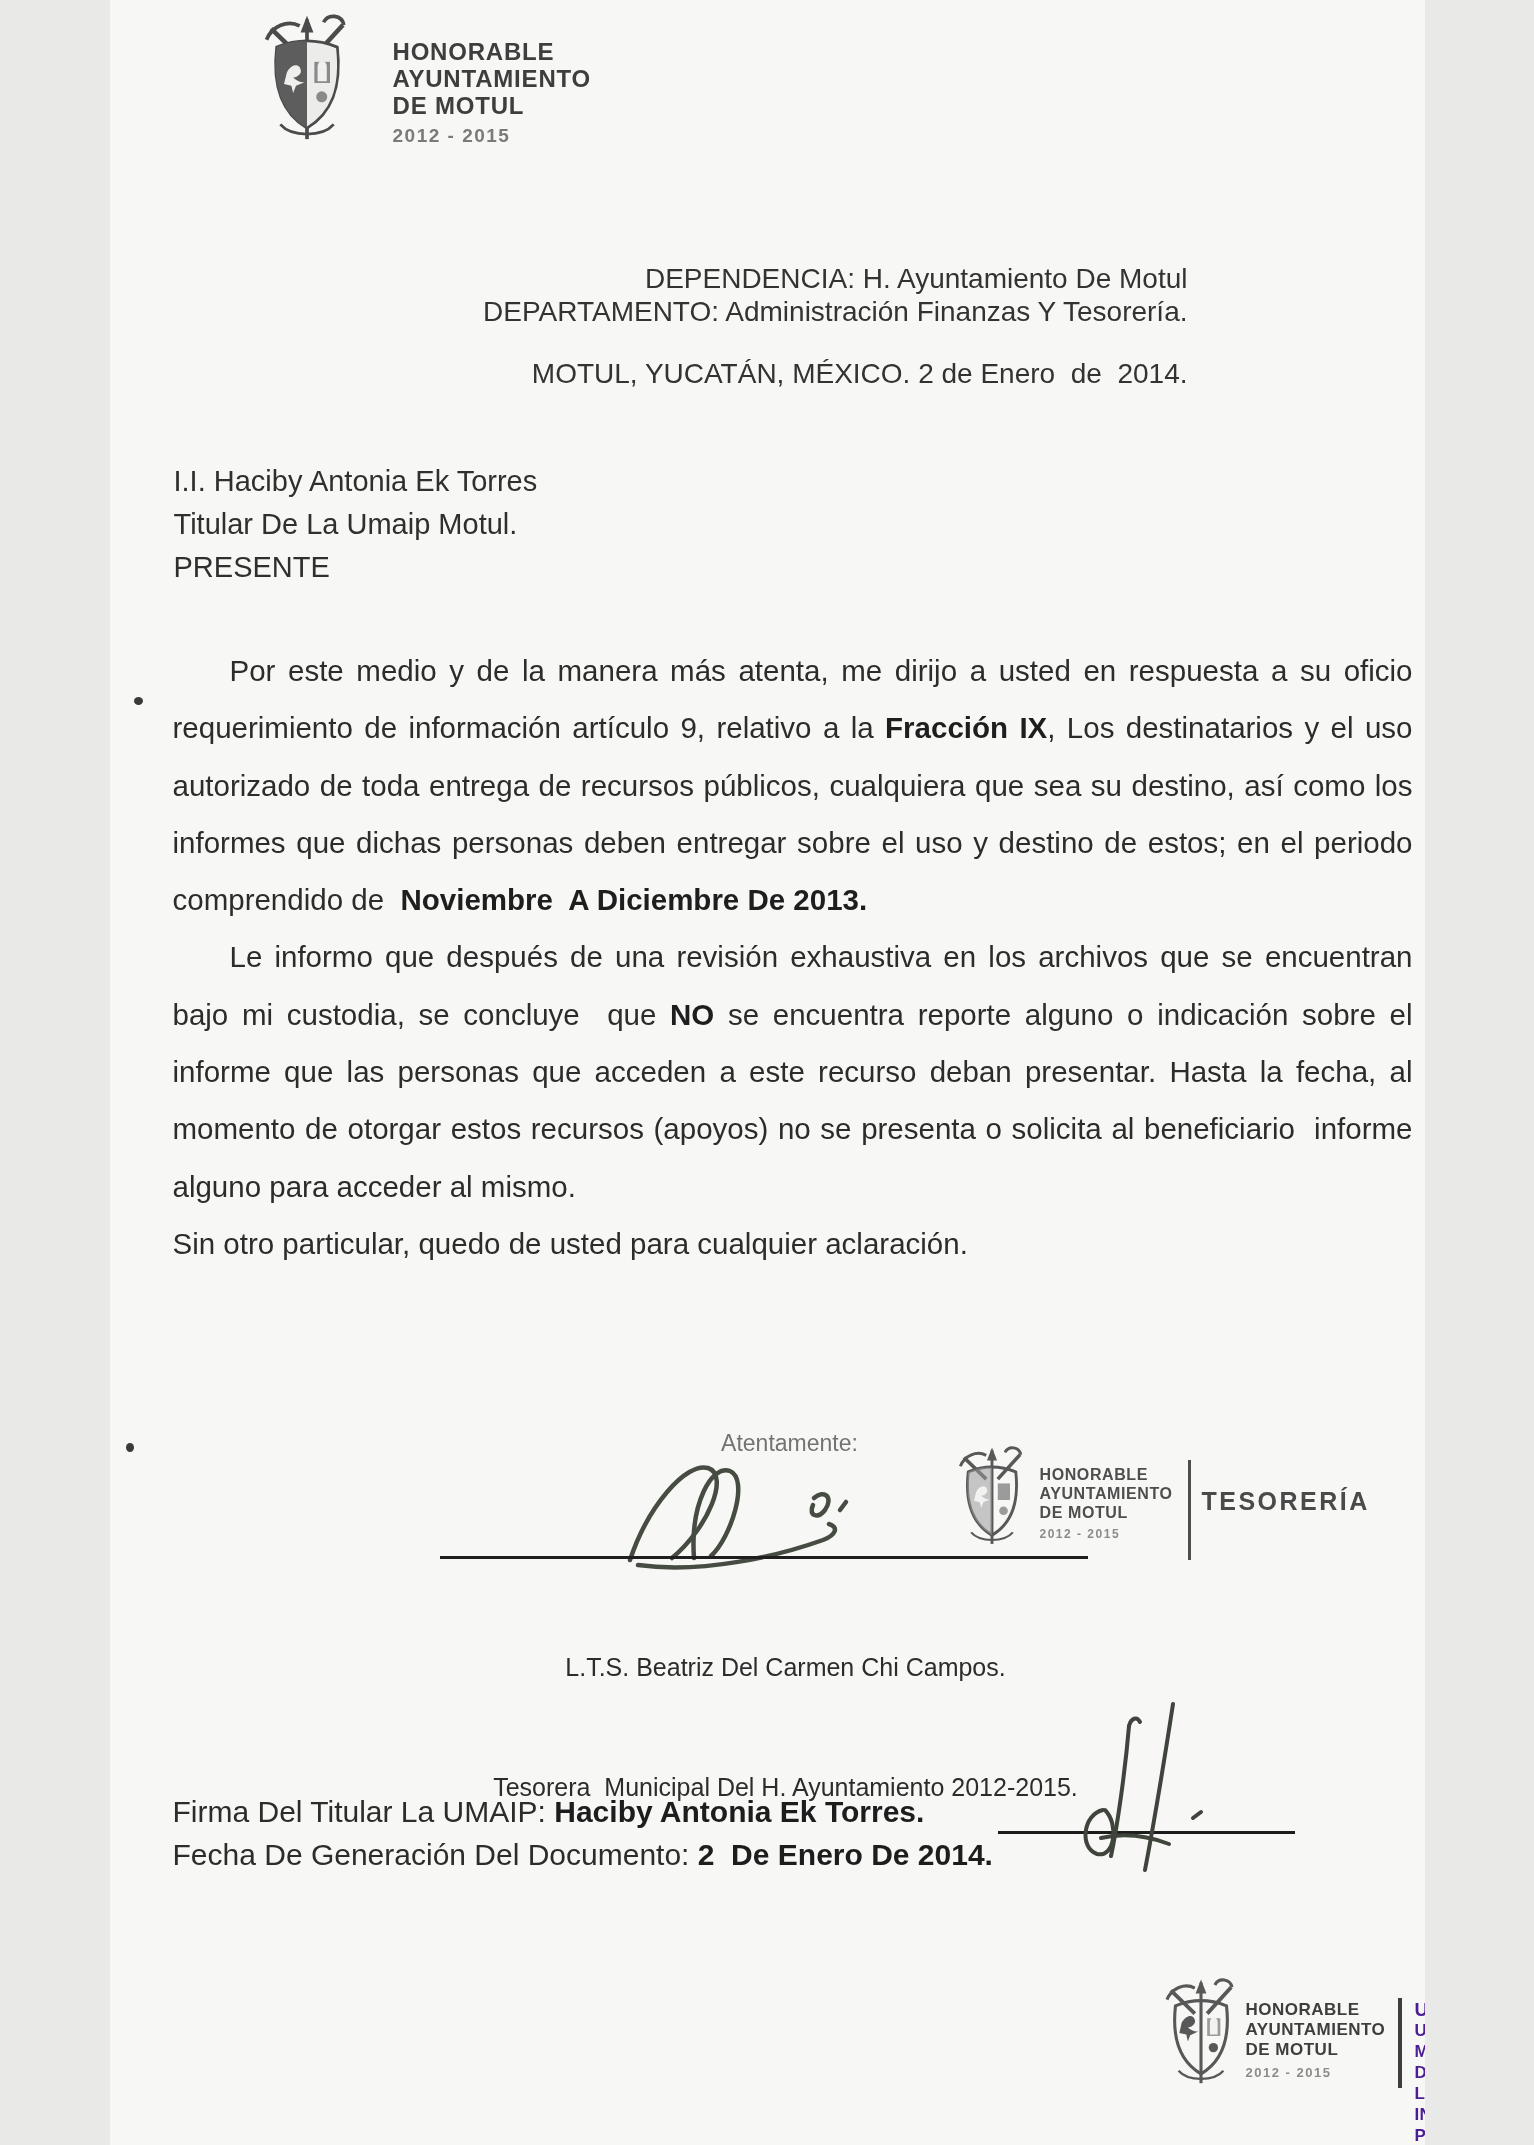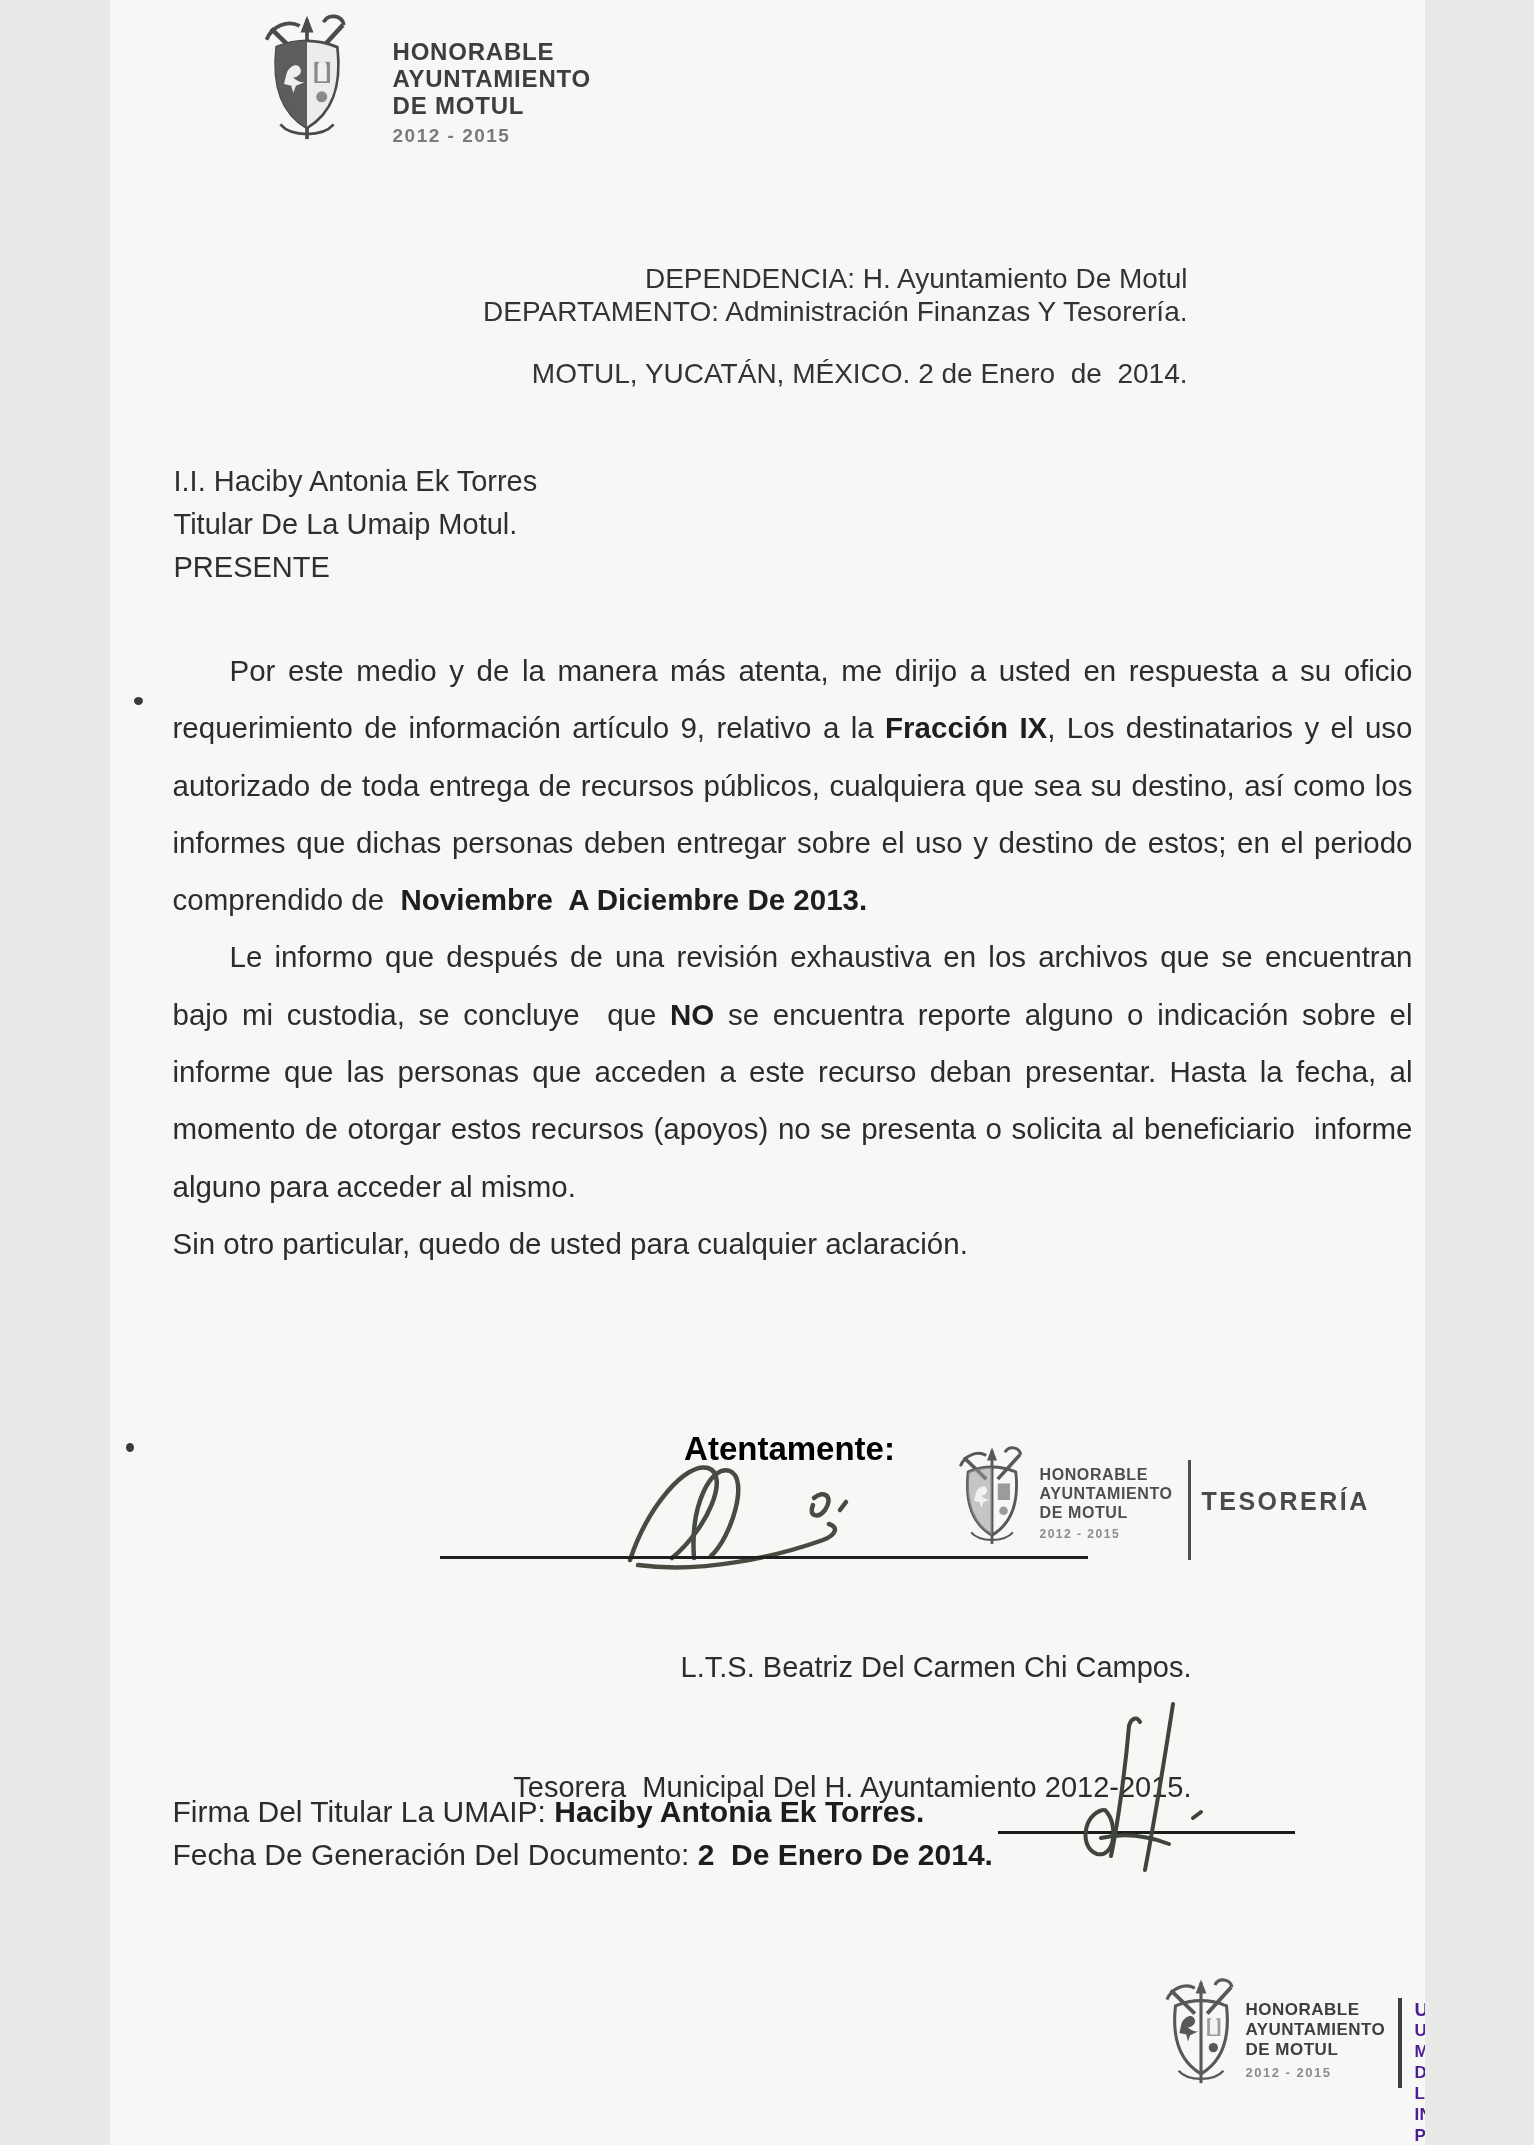--- a/index.html
+++ b/index.html
@@ -24,24 +24,24 @@
   .addr{left:64px;top:460px;font-size:29px;line-height:43px;color:#2f2f2f;}
 
   
   .body-text{left:63px;top:642px;width:1240px;font-size:29.5px;line-height:57.3px;
     text-align:justify;color:#2c2c2c;}
   .body-text p{margin:0;}
   .body-text .ind{text-indent:57px;}
   .body-text b{color:#1e1e1e;}
 
   
-  .closing{left:520px;top:1430px;width:320px;text-align:center;font-size:33px;color:#000000;font-weight:bold;}
+  .closing{left:520px;top:1430px;width:320px;text-align:center;font-size:23px;color:#737373;}
   .sig1{left:498px;top:1448px;}
   .sig-underline{left:330px;top:1556px;width:648px;height:3px;background:#1f1f1f;}
-  .sig-name-block{left:270px;top:1567px;width:812px;text-align:right;font-size:29px;line-height:40px;color:#2c2c2c;}
+  .sig-name-block{left:270px;top:1567px;width:812px;text-align:center;font-size:25px;line-height:40px;color:#2c2c2c;}
 
   
   .stamp-org{left:930px;top:1465px;font-size:16px;line-height:19px;font-weight:bold;
     color:#4e4e4e;letter-spacing:.6px;}
   .stamp-years{font-size:12px;font-weight:bold;color:#8b8b8b;letter-spacing:1.5px;margin-top:3px;}
   .stamp-divider{left:1078px;top:1460px;width:3px;height:100px;background:#4e4e4e;}
   .stamp-dept{left:1092px;top:1487px;font-size:25px;font-weight:bold;color:#4a4a4a;letter-spacing:2.5px;}
 
   
   .footer-fields{left:63px;top:1791px;font-size:30px;line-height:42.5px;color:#2c2c2c;}

